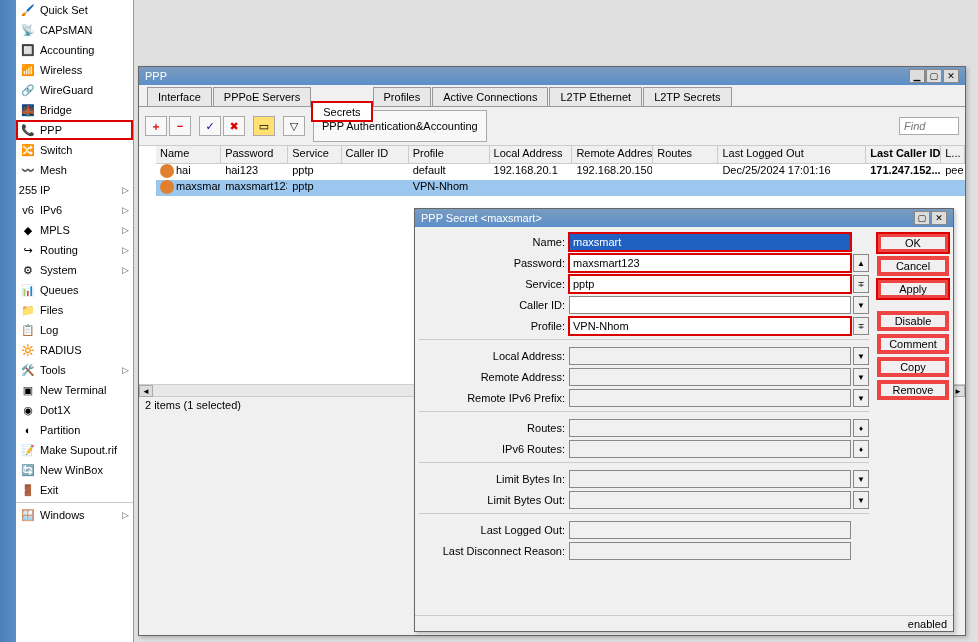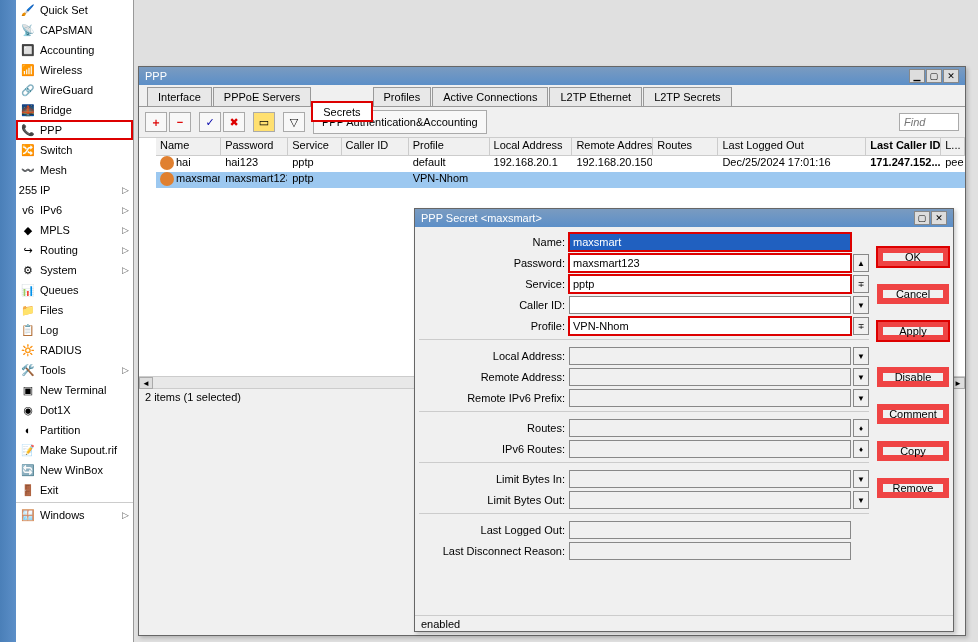--- a/index.html
+++ b/index.html
@@ -20,21 +20,21 @@
 .titlebar-btn { width: 16px; height: 14px; background: #ddd; border: 1px solid #888; font-size: 9px; display: flex; align-items: center; justify-content: center; cursor: pointer; color: #000; }
 
 .ppp-window { left: 4px; top: 66px; width: 828px; height: 570px; }
 .tabs { display: flex; background: #f0f0f0; border-bottom: 1px solid #999; padding-left: 8px; padding-top: 2px; }
 .tab { padding: 3px 10px; border: 1px solid #999; border-bottom: none; margin-right: 1px; background: #e8e8e8; cursor: pointer; position: relative; }
 .tab.active { background: #fff; z-index: 1; top: 15px; }
 .tab.highlighted { outline: 2px solid #d00; outline-offset: -1px; }
 .toolbar { display: flex; align-items: center; padding: 3px 6px; gap: 2px; border-bottom: 1px solid #ccc; background: #f0f0f0; }
 .tb-btn { width: 22px; height: 20px; border: 1px solid #aaa; background: #f8f8f8; display: flex; align-items: center; justify-content: center; cursor: pointer; }
 .tb-sep { width: 4px; }
-.tb-longbtn { height: 24px; border: 1px solid #aaa; background: #f8f8f8; padding: 0 8px; cursor: pointer; display: flex; align-items: center; }
+.tb-longbtn { height: 32px; border: 1px solid #aaa; background: #f8f8f8; padding: 0 8px; cursor: pointer; display: flex; align-items: center; }
 .find-box { margin-left: auto; width: 60px; height: 18px; border: 1px solid #aaa; padding: 0 4px; font-style: italic; color: #999; }
 
 .table-container { background: #fff; height: 238px; overflow: hidden; padding-left: 17px; }
 .table-header { display: flex; background: #f0f0f0; border-bottom: 1px solid #ccc; height: 18px; }
 .th { border-right: 1px solid #ccc; padding: 1px 4px; overflow: hidden; white-space: nowrap; font-size: 11px; }
 .table-row { display: flex; height: 16px; cursor: pointer; }
 .table-row.selected { background: #9cc8f0; }
 .td { border-right: 1px solid transparent; padding: 0 4px; overflow: hidden; white-space: nowrap; }
 .row-icon { width: 14px; height: 14px; display: inline-block; background: #e08030; border-radius: 50%; margin-right: 2px; vertical-align: middle; }
 .scroll-area { position: relative; height: 12px; background: #e8e8e8; border-top: 1px solid #ccc; }
@@ -46,23 +46,23 @@
 .dialog-body { display: flex; height: 388px; }
 .form-col { flex: 1; padding: 6px 4px; overflow-y: auto; }
 .btn-col { width: 80px; padding: 6px 4px; display: flex; flex-direction: column; gap: 3px; }
 .form-row { display: flex; align-items: center; margin-bottom: 3px; }
 .form-label { width: 150px; text-align: right; padding-right: 4px; }
 .form-input { flex: 1; height: 18px; border: 1px solid #888; padding: 0 3px; background: #fff; }
 .form-input.hl { outline: 2px solid #d00; outline-offset: -1px; }
 .form-input.sel { background: #2060c0; color: #fff; }
 .form-arrow { width: 16px; height: 18px; border: 1px solid #888; background: #f0f0f0; font-size: 8px; display: flex; align-items: center; justify-content: center; margin-left: 2px; cursor: pointer; }
 .form-sep { height: 8px; border-top: 1px solid #ccc; margin-top: 4px; }
-.dlg-btn { height: 20px; border: 6px solid #ef4444; background: #f0f0f0; cursor: pointer; display: flex; align-items: center; justify-content: center; margin-top: 14px; }
+.dlg-btn { height: 20px; border: 4px solid #ef4444; background: #f0f0f0; cursor: pointer; display: flex; align-items: center; justify-content: center; }
 .dlg-btn.hl { outline: 2px solid #d00; outline-offset: -1px; }
-.dialog-status { border-top: 1px solid #ccc; padding: 2px 6px; height: 18px; }
+.dialog-status { border-top: 1px solid #ccc; padding: 2px 6px; height: 18px; text-align: right; }
 
 .col-name { width: 66px; } .col-pass { width: 68px; } .col-svc { width: 54px; }
 .col-cid { width: 68px; } .col-prof { width: 82px; } .col-laddr { width: 84px; }
 .col-raddr { width: 82px; } .col-routes { width: 66px; } .col-llo { width: 150px; }
 .col-lci { width: 76px; font-weight: bold; } .col-last { width: 24px; }
 </style>
 </head>
 <body>
 
 <div class="main-layout">

